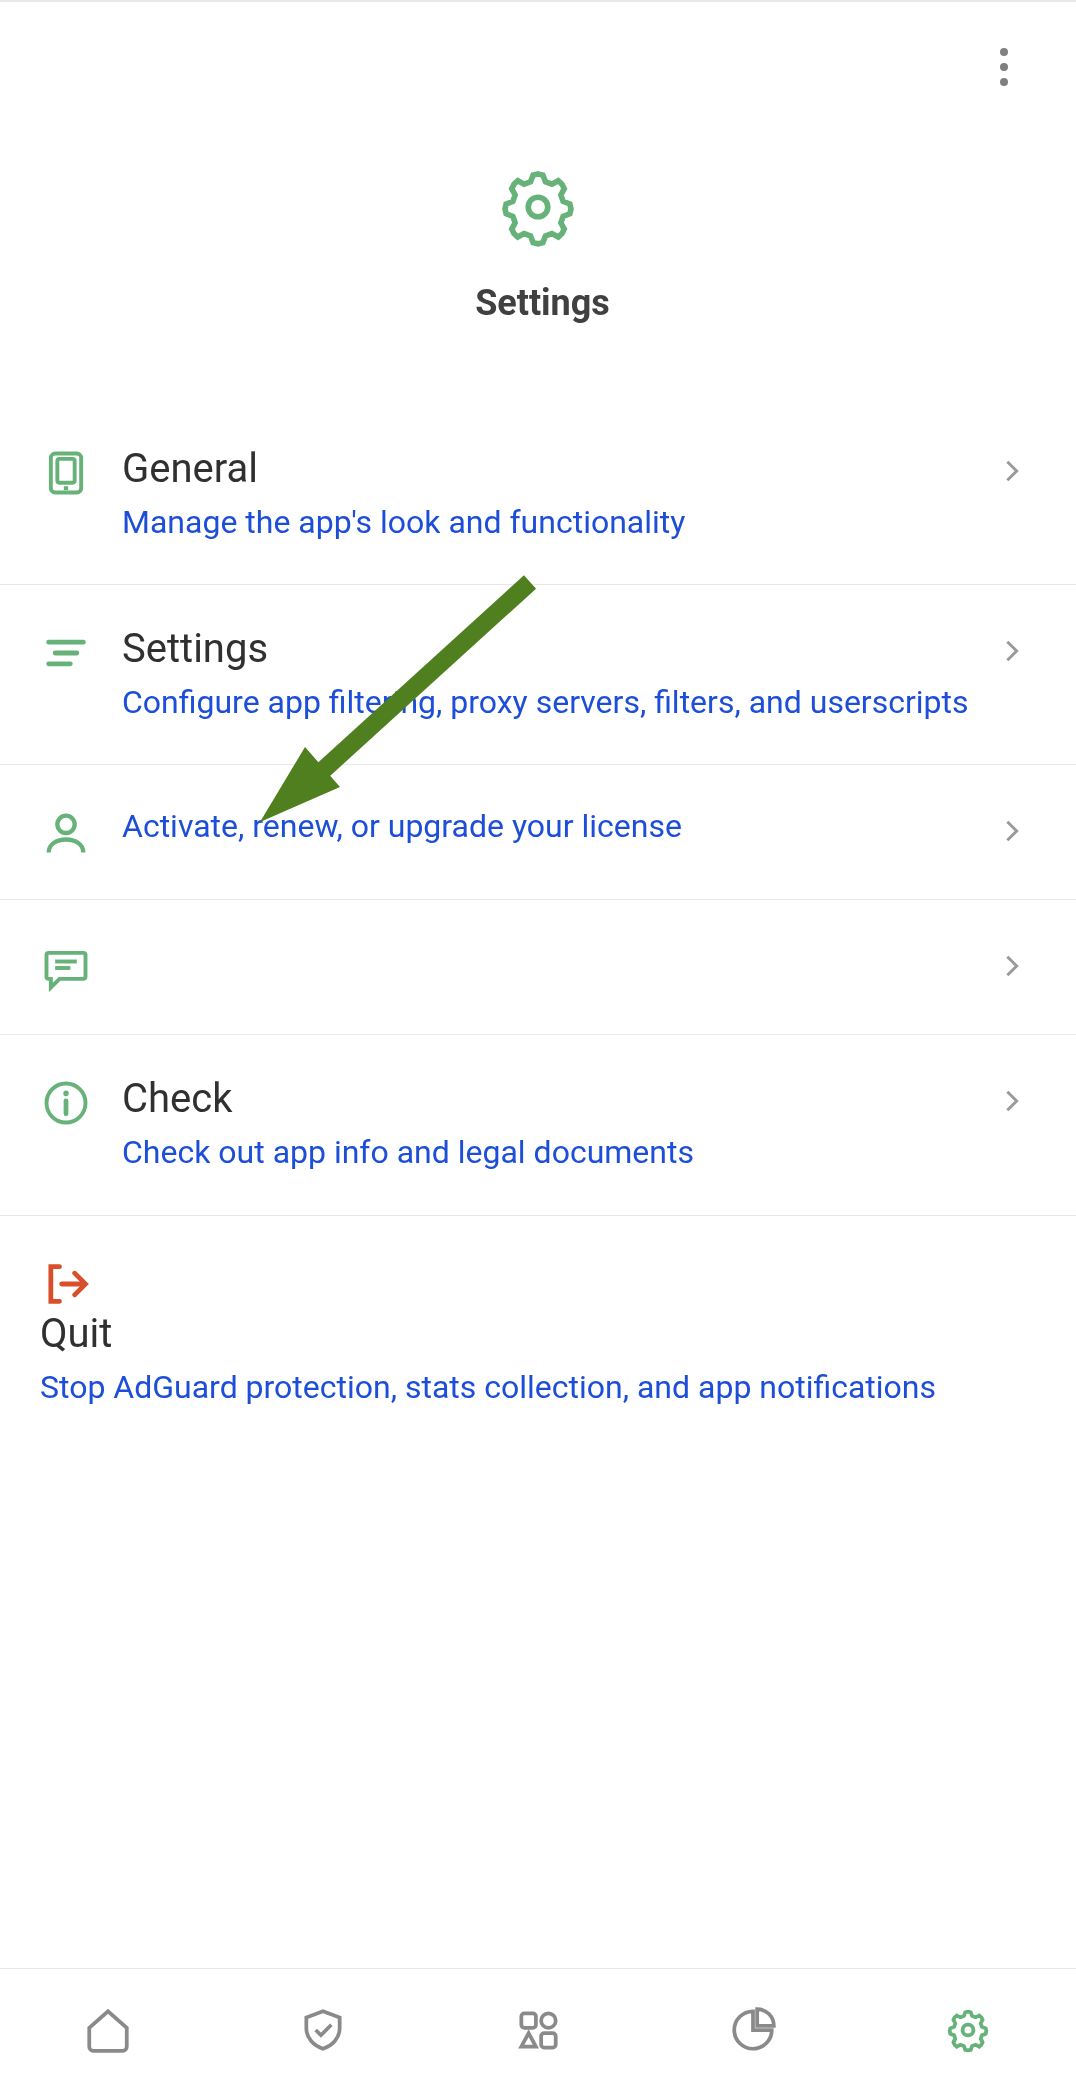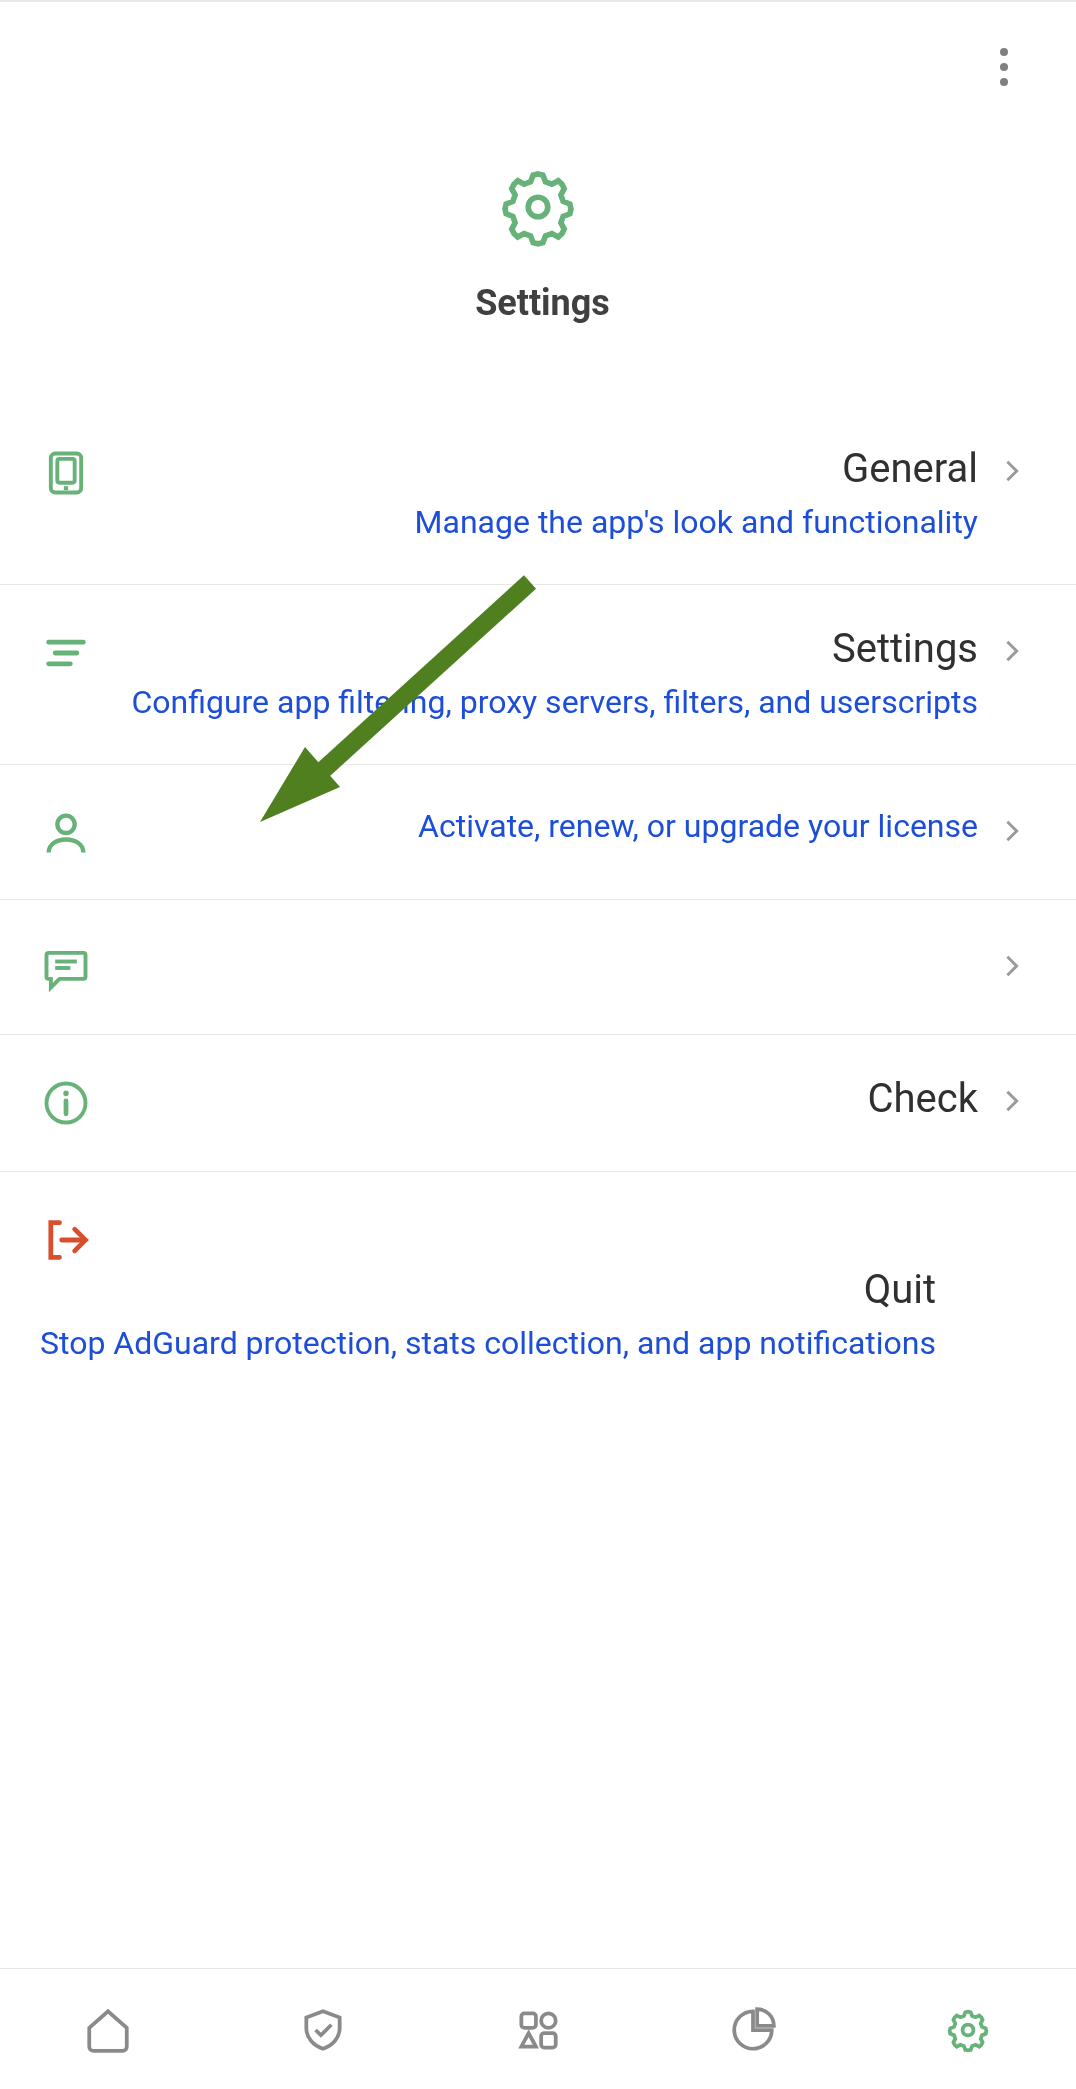--- a/index.html
+++ b/index.html
@@ -43,21 +43,20 @@
   .page-title {
     font-size: 36px;
     font-weight: 700;
     color: #404040;
     margin-left: 9px;
   }
 
   
   .list {
     border-top: 1px solid transparent;
-    text-align: right;
   }
   .item {
     display: flex;
     align-items: flex-start;
     padding: 40px 50px 40px 40px;
     border-bottom: 1px solid #e8e8e8;
     cursor: pointer;
     position: relative;
   }
   .item:last-of-type { border-bottom: none; flex-direction: column; }
@@ -217,20 +216,21 @@
   <div class="item">
     <div class="item-icon">
       <svg viewBox="0 0 24 24" fill="none" stroke="#67b279" stroke-width="1.8">
         <circle cx="12" cy="12" r="9"></circle>
         <line x1="12" y1="7.5" x2="12" y2="7.6" stroke-width="2.5" stroke-linecap="round"></line>
         <line x1="12" y1="11" x2="12" y2="17" stroke-width="2.2" stroke-linecap="round"></line>
       </svg>
     </div>
     <div class="item-body">
       <div class="item-title">Check</div>
+      <div class="item-sub">Check out app info and legal documents</div>
     </div>
     <div class="chevron">
       <svg viewBox="0 0 24 24" fill="none" stroke="#9a9a9a" stroke-width="2.5">
           <path d="M8 4l8 8-8 8"></path>
         </svg>
     </div>
   </div>
 
   <div class="item">
     <div class="item-icon">

